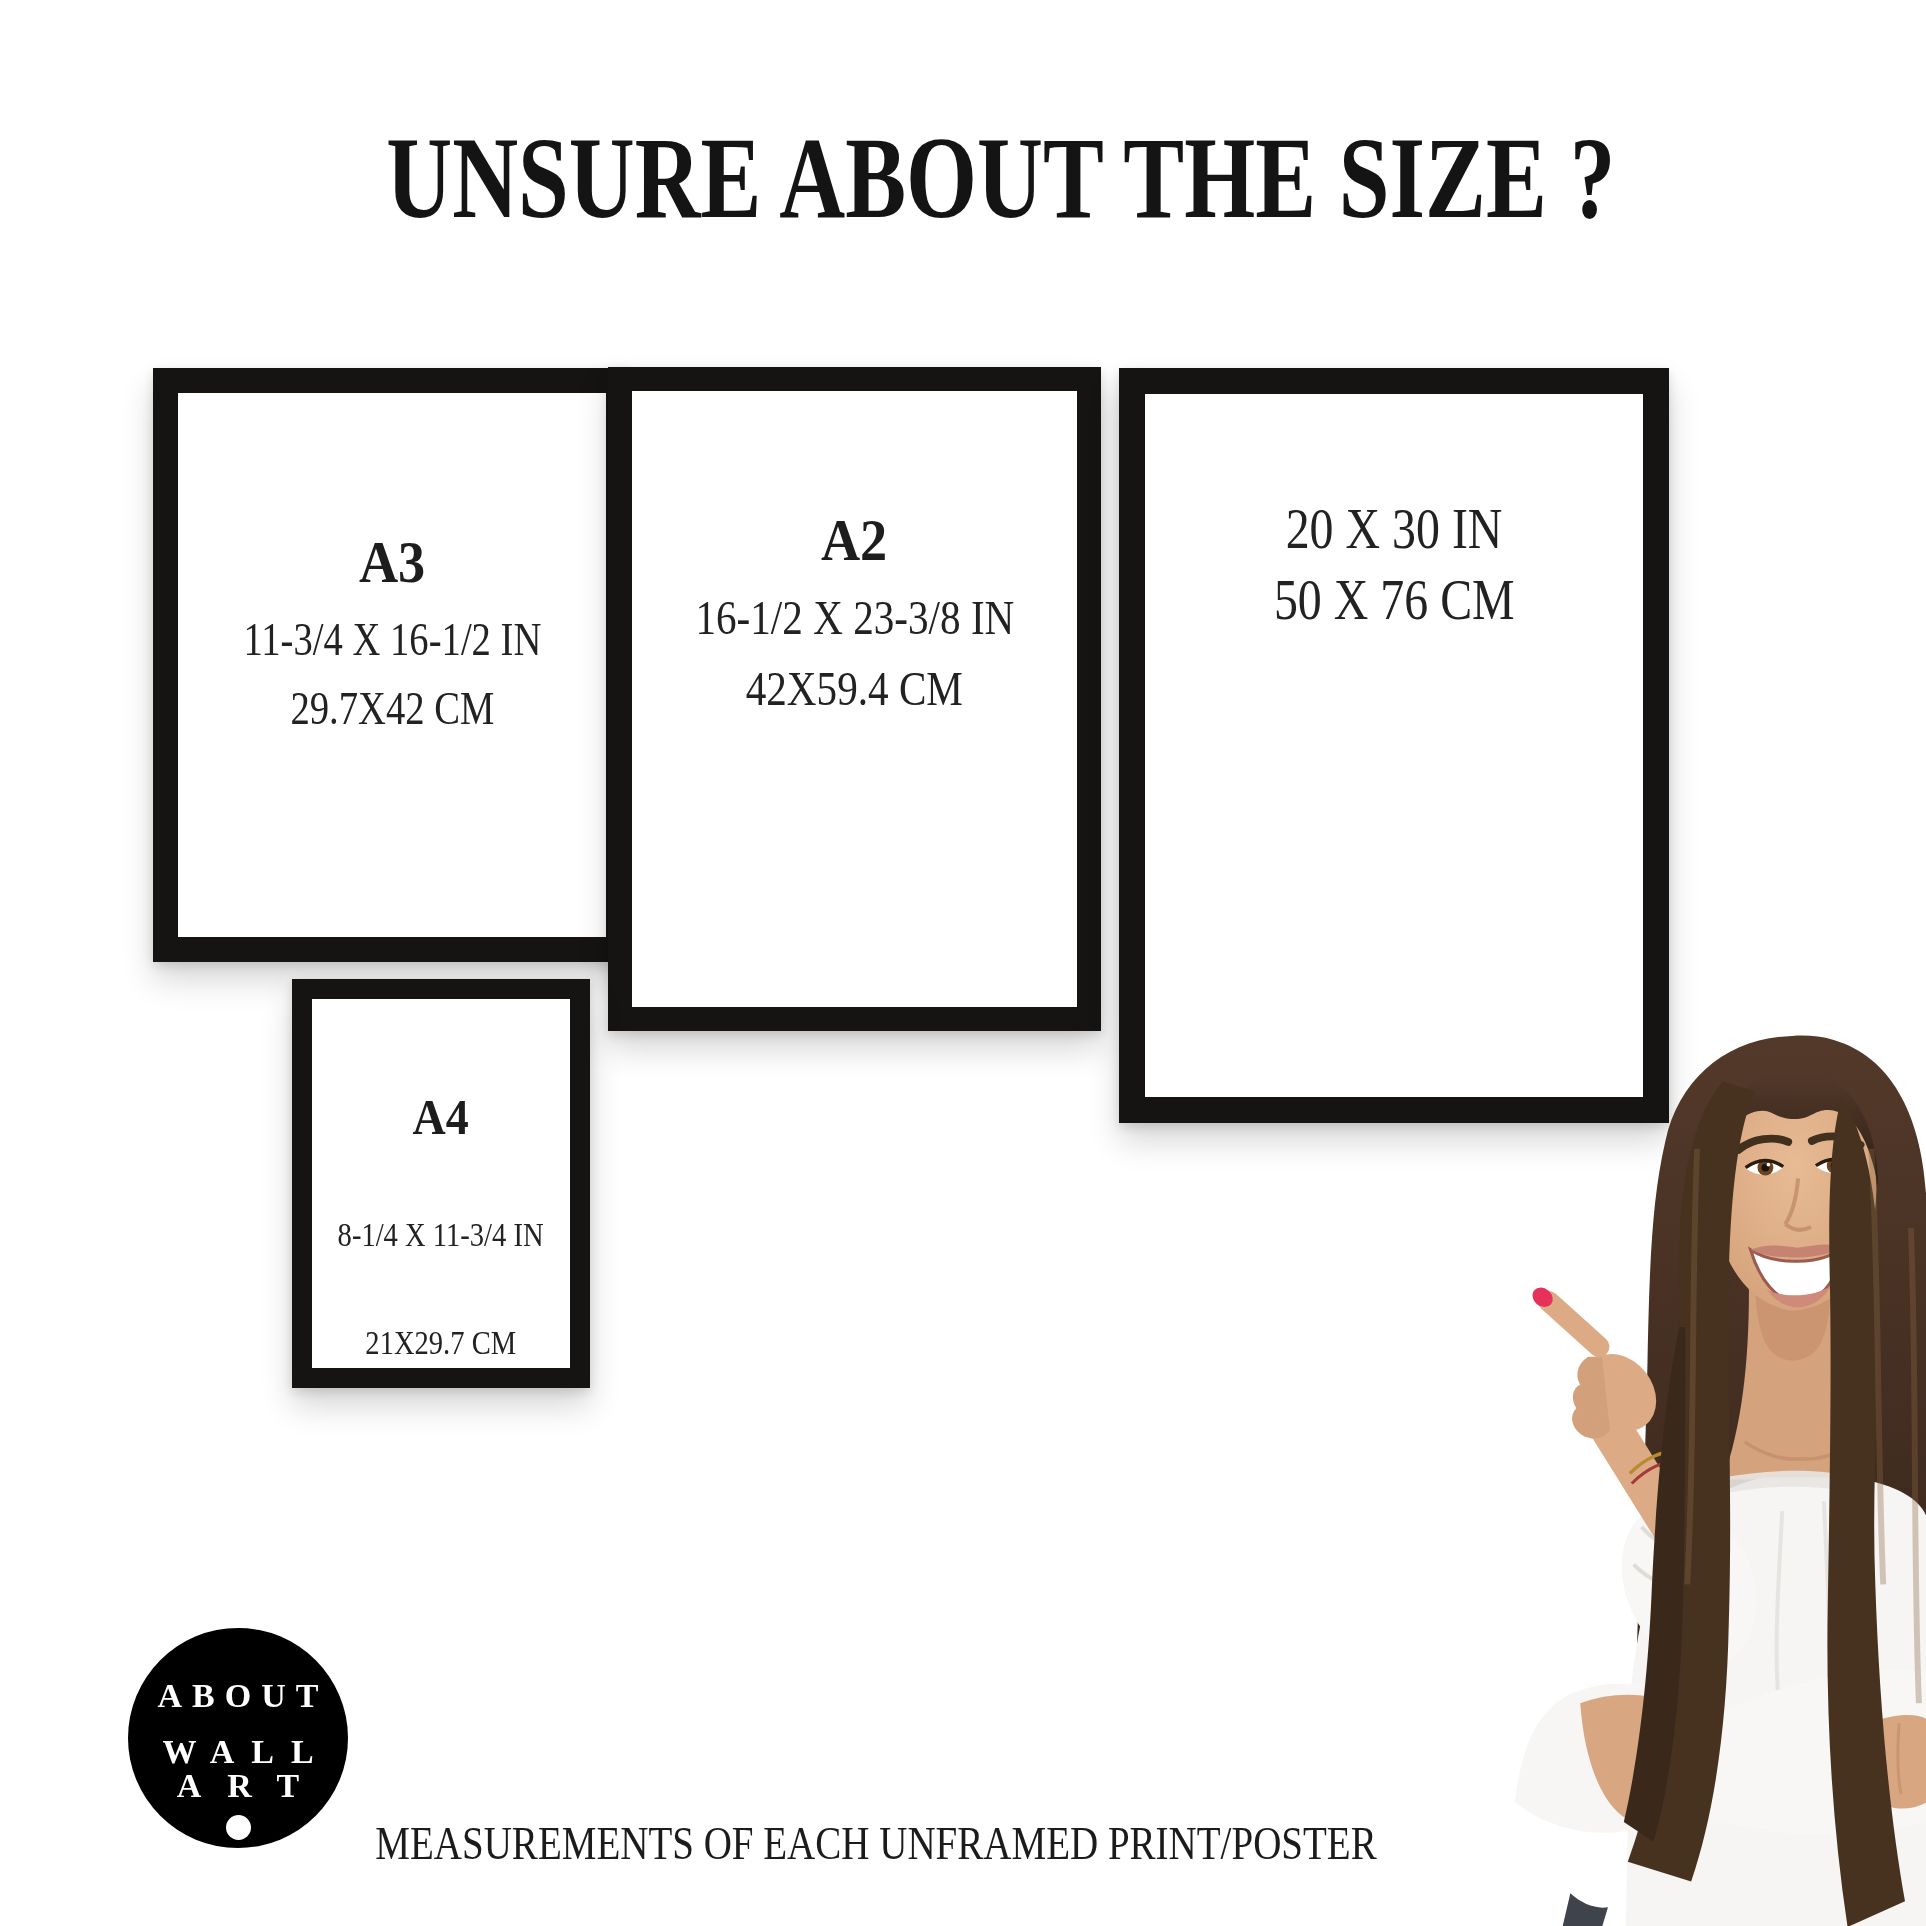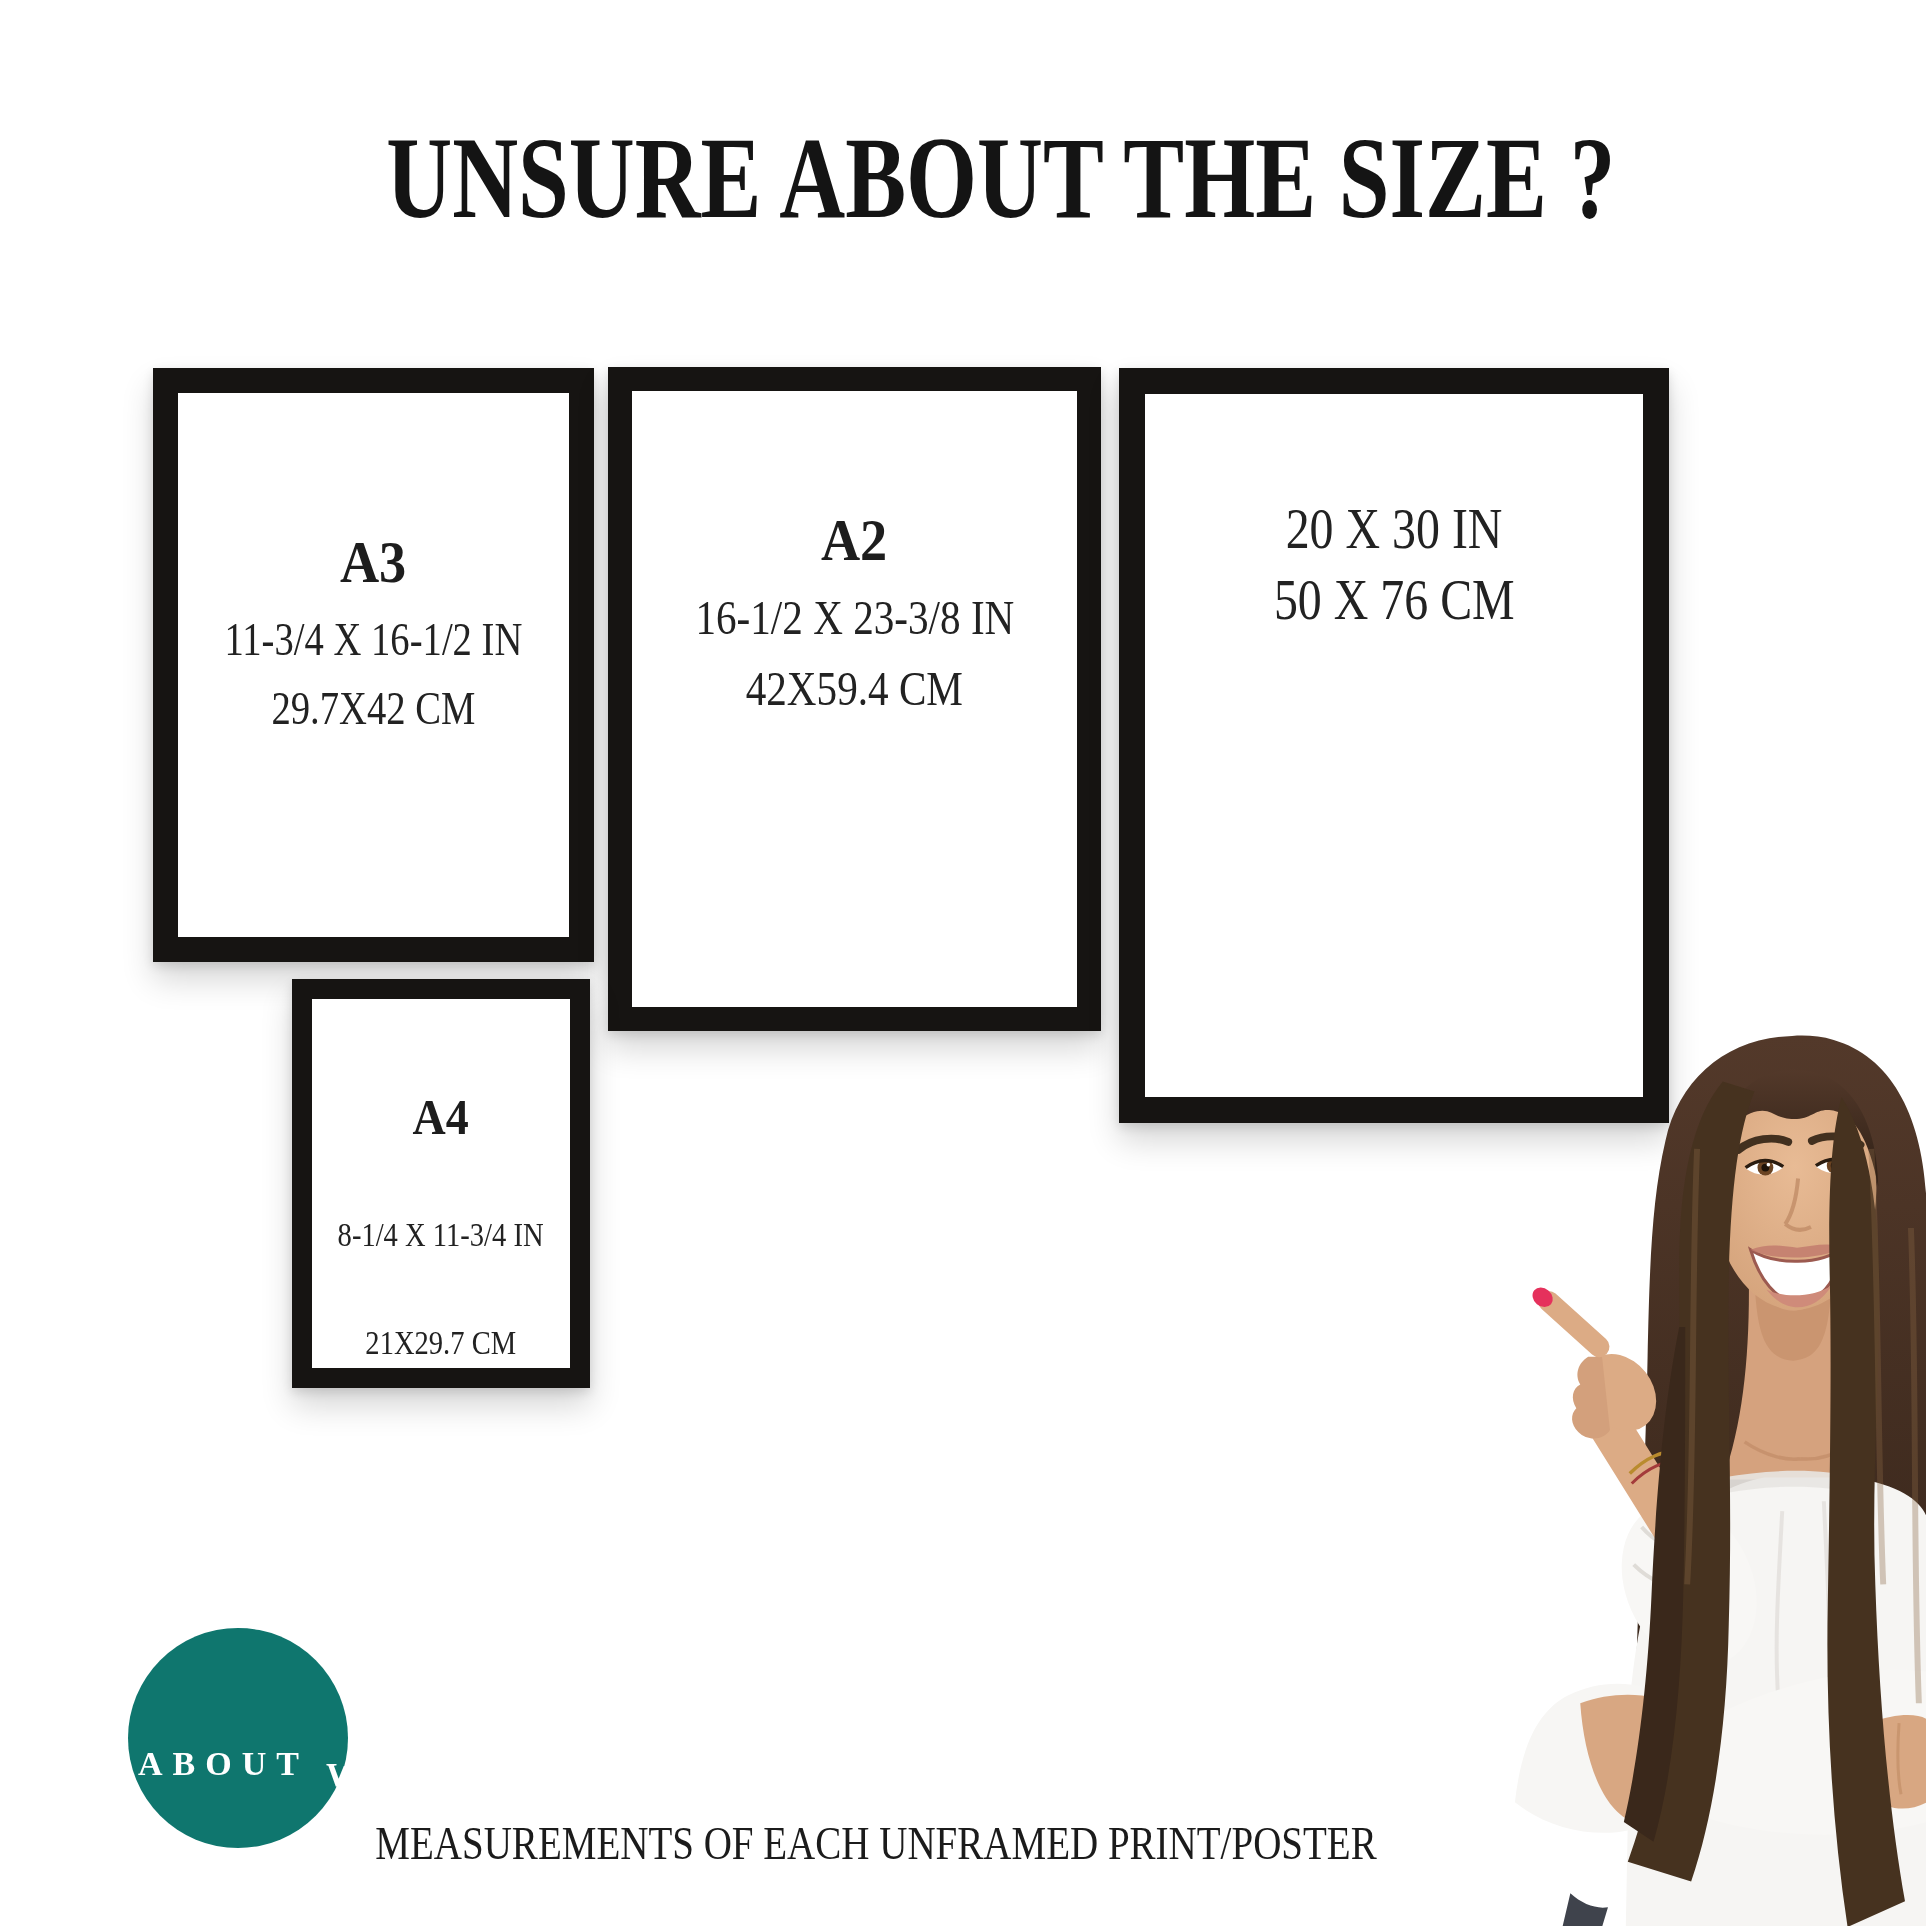--- a/index.html
+++ b/index.html
@@ -14,40 +14,40 @@
     transform:scaleX(0.78);transform-origin:47% 50%;letter-spacing:0px;
   }
   
   .frame{
     position:absolute;background:#ffffff;border-style:solid;border-color:#161412;
     box-shadow:0 18px 30px rgba(0,0,0,.16),0 4px 10px rgba(0,0,0,.12);
     display:flex;flex-direction:column;align-items:center;box-sizing:border-box;
   }
   .frame .flabel{font-weight:700;color:#1d1d1d;transform:scaleX(0.92);white-space:nowrap;}
   .frame .fdim{font-weight:400;color:#222222;transform:scaleX(0.84);white-space:nowrap;}
-  .frame-a3{left:153px;top:368px;width:441px;height:594px;border-width:25px;padding-top:135px;}
+  .frame-a3{left:153px;top:368px;width:478px;height:594px;border-width:25px;padding-top:135px;}
   .frame-a3 .flabel{font-size:59px;}
   .frame-a3 .fdim{font-size:46px;margin-top:16px;}
   .frame-a2{left:608px;top:367px;width:493px;height:664px;border-width:24px;padding-top:115px;}
   .frame-a2 .flabel{font-size:59px;}
   .frame-a2 .fdim{font-size:49px;margin-top:14px;}
   .frame-20x30{left:1119px;top:368px;width:550px;height:755px;border-width:26px;padding-top:96px;}
   .frame-20x30 .fdim{font-size:57px;margin-top:6px;}
   .frame-a4{left:292px;top:979px;width:298px;height:409px;border-width:20px;padding-top:89px;gap:44px;}
   .frame-a4 .flabel{font-size:50px;}
   .frame-a4 .fdim{font-size:34px;margin-top:26px;}
   .frame-a5{left:612px;top:1055px;width:220px;height:279px;border-width:16px;padding-top:44px;}
   .frame-a5 .flabel{font-size:53px;}
   .frame-a5 .fdim{font-size:23px;margin-top:18px;}
   .frame-a5 .fdim.cm{font-size:21px;margin-top:14px;}
   
   .logo{
     position:absolute;left:128px;top:1628px;width:220px;height:220px;border-radius:50%;
-    background:#0f766e;display:flex;flex-direction:row;align-items:center;
-    justify-content:space-between;padding-top:51px;box-sizing:border-box;
+    background:#000000;display:flex;flex-direction:column;align-items:center;
+    justify-content:flex-start;padding-top:51px;box-sizing:border-box;
   }
   .logo .l1,.logo .l2,.logo .l3{color:#ffffff;font-weight:700;font-size:34px;line-height:1.0;}
   .logo .l1{letter-spacing:10px;padding-left:10px;}
   .logo .l2{letter-spacing:17px;padding-left:17px;margin-top:22px;}
   .logo .l3{letter-spacing:26px;padding-left:26px;}
   .logo .dot{width:25px;height:25px;border-radius:50%;background:#ffffff;margin-top:12px;}
   
   .caption{
     position:absolute;top:1816px;left:0;width:1752px;text-align:center;
     font-size:47px;font-weight:400;color:#1b1b1b;white-space:nowrap;

